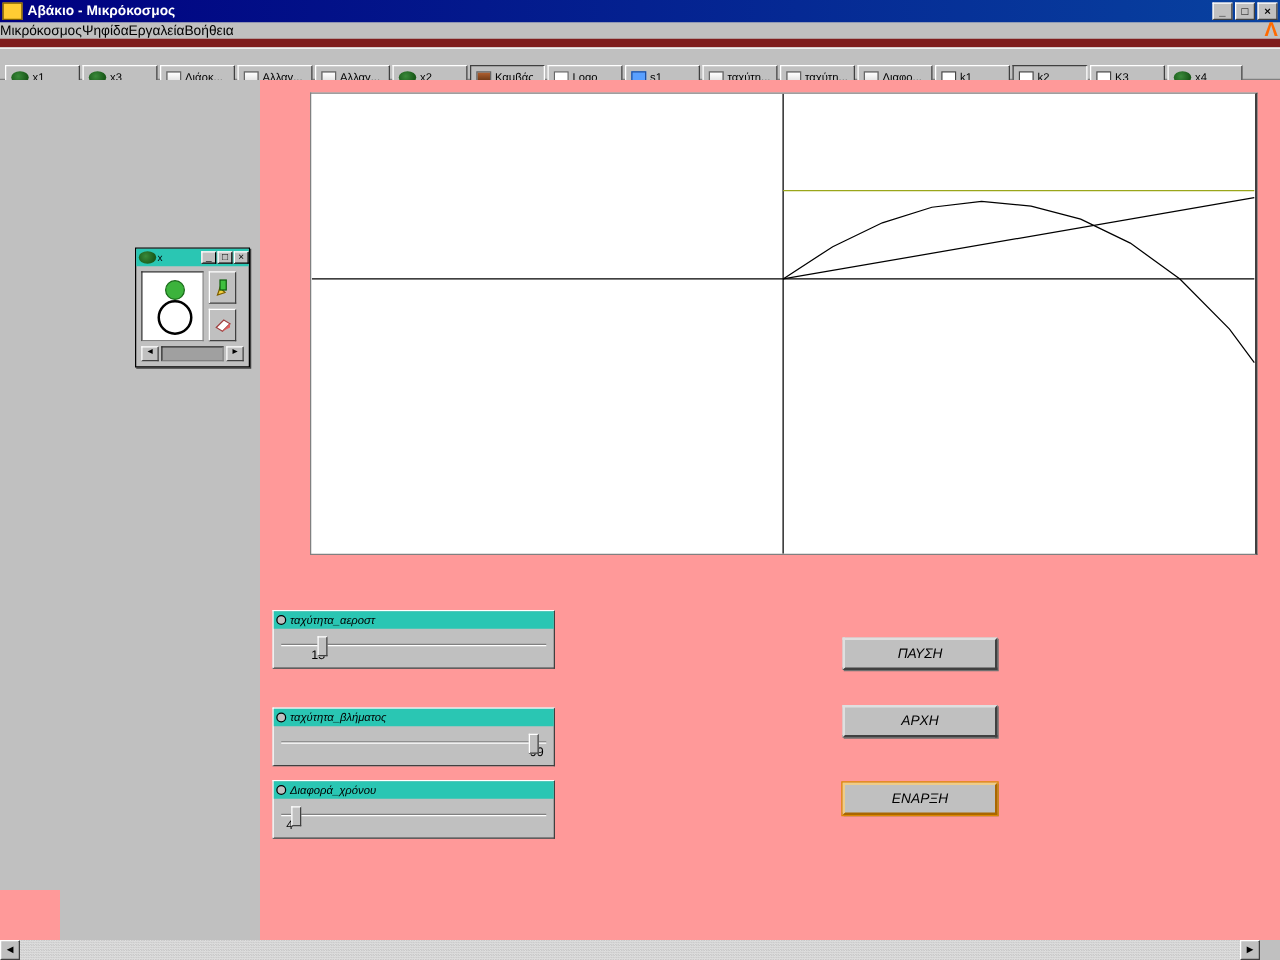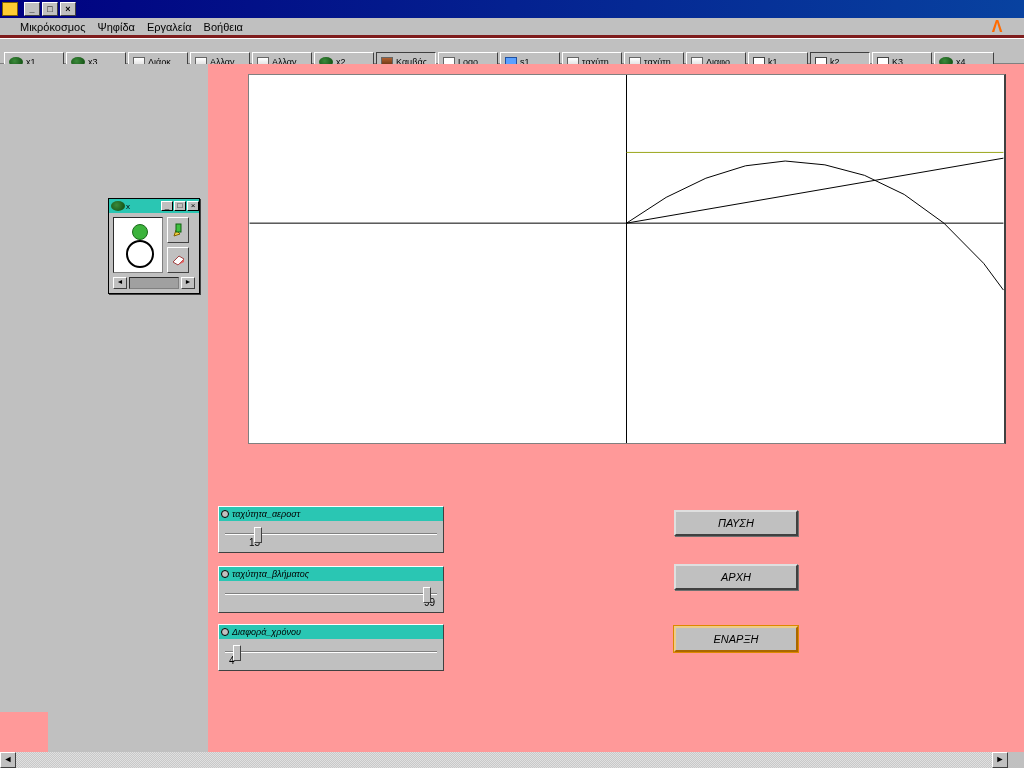--- a/index.html
+++ b/index.html
@@ -42,23 +42,23 @@
     text-align: center;
     line-height: 12px;
     color:#000;
   }
   
   .menubar {
     background: #c0c0c0;
     height: 20px;
     display: flex;
     align-items: center;
-    padding: 0 20px;
-    gap: 12px;
-    border-bottom: 3px solid #7f1d1d;
+    padding: 0 0;
+    gap: 0;
+    border-bottom: 7px solid #7f1d1d;
   }
   .menubar .menu-item { cursor: default; }
   .menubar .corner {
     margin-left: auto;
     width: 14px; height: 14px;
     color:#ff6a00;
     font-size:16px;
     font-weight:bold;
     text-align:center;
     line-height:14px;
@@ -290,20 +290,21 @@
   .corner-box {
     position:absolute; right:0; bottom:0; width:16px; height:16px;
     background:#c0c0c0;
   }
 </style>
 </head>
 <body>
 
 <div class="titlebar">
   <div class="app-icon"></div>
+  <div class="title">Αβάκιο - Μικρόκοσμος</div>
   <div class="win-btn">_</div>
   <div class="win-btn">□</div>
   <div class="win-btn">×</div>
 </div>
 
 <div class="menubar">
   <span class="menu-item">Μικρόκοσμος</span>
   <span class="menu-item">Ψηφίδα</span>
   <span class="menu-item">Εργαλεία</span>
   <span class="menu-item">Βοήθεια</span>
@@ -419,21 +420,21 @@
         </div>
       </div>
     </div>
     <div class="mini-scroll">
       <div class="sc-btn">◄</div>
       <div class="sc-track"></div>
       <div class="sc-btn">►</div>
     </div>
   </div>
 
-  <div class="slider-box" style="left:218px; top:442px;">
+  <div class="slider-box" style="left:218px; top:424px;">
     <div class="slider-title">
         <span class="rad"></span>
         <span>ταχύτητα_αεροστ</span>
       </div>
     <div class="slider-track">
         <div class="slider-thumb" id="th0" style="left: 28.84px;"></div>
       </div>
     <div class="slider-val" style="padding-left:30px">15</div>
   </div>
 

